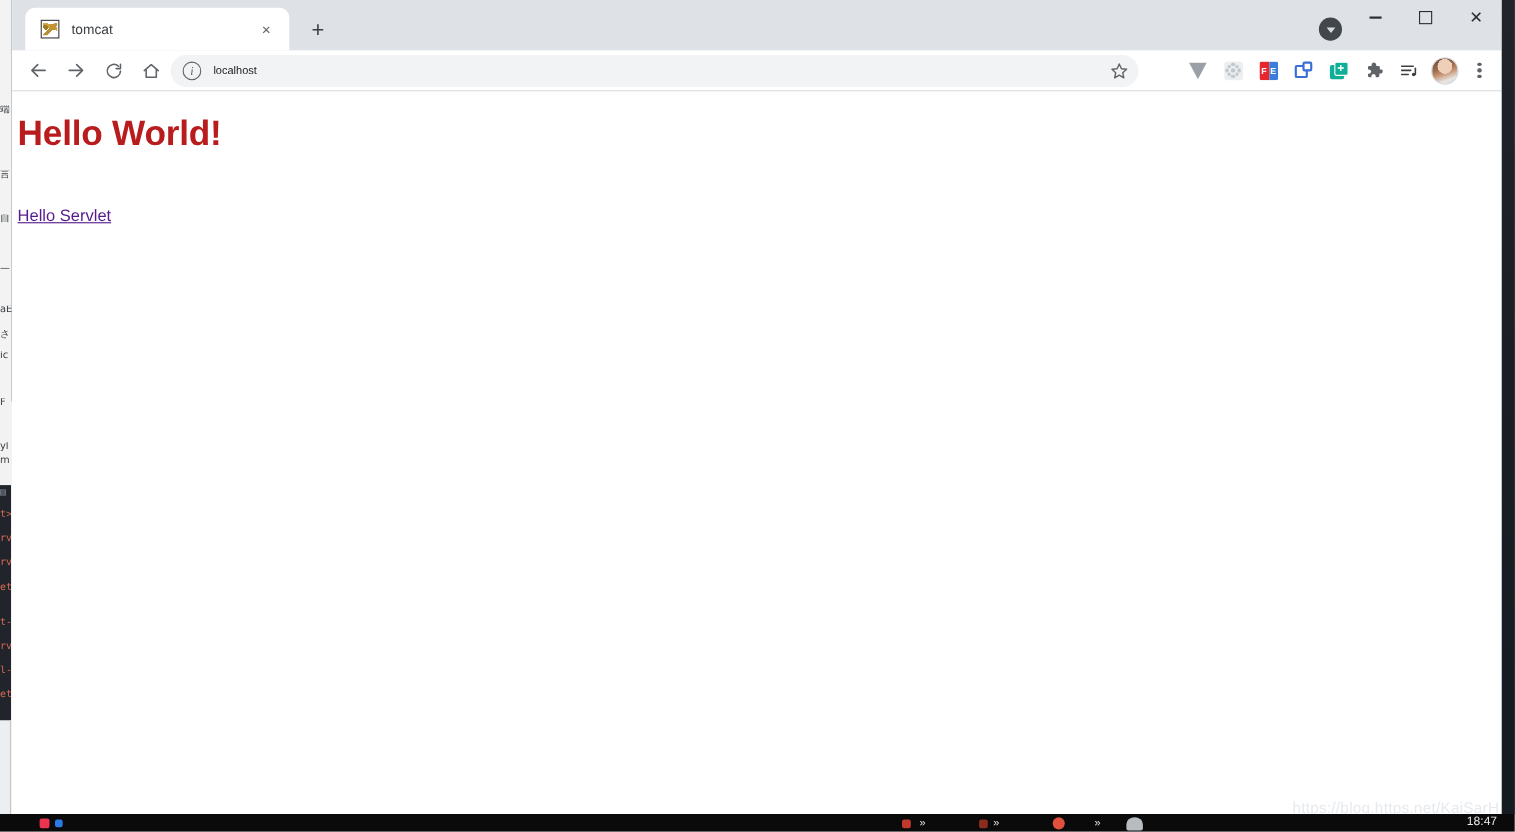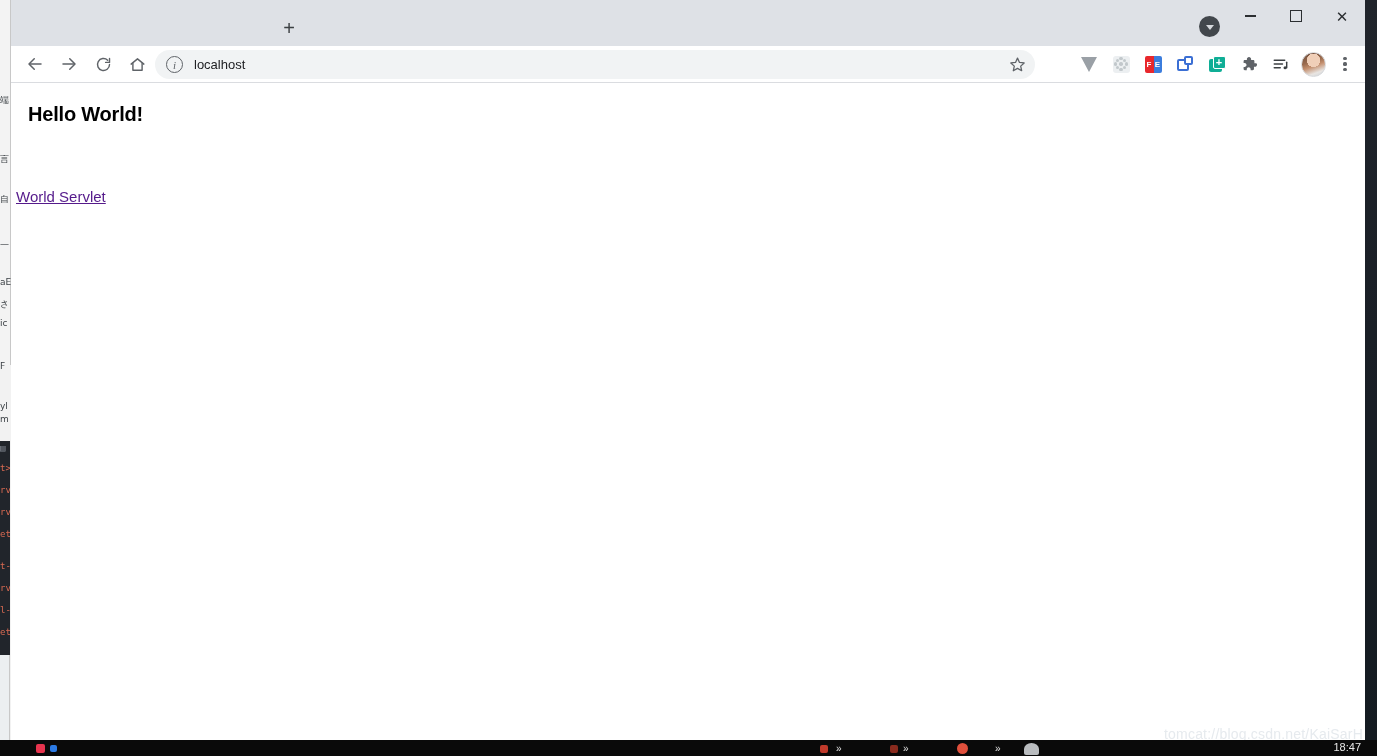--- a/index.html
+++ b/index.html
@@ -178,21 +178,21 @@
   }
   .omni-info {
     width: 17px; height: 17px; flex: 0 0 17px;
     border: 1.3px solid #5f6368; border-radius: 50%;
     color: #5f6368; font-size: 11px; font-style: italic;
     display: flex; align-items: center; justify-content: center;
     font-family: "Liberation Serif", serif;
   }
   .omni-url {
     margin-left: 11px;
-    font-size: 13px; color: #202124;
+    font-size: 10px; color: #202124;
     white-space: nowrap;
   }
   .omni-star {
     position: absolute; right: 6px; top: 3px;
     width: 23px; height: 23px;
     display: flex; align-items: center; justify-content: center;
     color: #5f6368;
   }
 
   .ext-bar {
@@ -268,24 +268,24 @@
   
   .viewport {
     position: absolute;
     left: 0; top: 84px;
     width: 1354px; height: 656px;
     background: #ffffff;
     overflow: hidden;
   }
   .page-h1 {
     position: absolute;
-    left: 17px; top: 19px;
-    font-size: 20px;
+    left: 5px; top: 19px;
+    font-size: 32px;
     font-weight: bold;
-    color: #000000;
+    color: #b91c1c;
     font-family: "Liberation Sans", sans-serif;
     letter-spacing: -0.2px;
   }
   .page-link {
     position: absolute;
     left: 5px; top: 104px;
     font-size: 15px;
     color: #551a8b;
     text-decoration: underline;
     font-family: "Liberation Sans", sans-serif;
@@ -355,20 +355,27 @@
   </div>
 
   <div class="ide-right">
     <div class="ide-right-grad"></div>
   </div>
 
   <div id="browser">
 
     <div class="tabstrip">
 
+      <div class="tab">
+        <span class="tab-favicon">
+          <span class="cat"></span>
+        </span>
+        <span class="tab-title">tomcat</span>
+        <span class="tab-close">×</span>
+      </div>
 
       <div class="newtab">+</div>
 
       <div class="tabsearch-pill">
         <span class="chev"></span>
       </div>
 
       <div class="caption-btns">
         <div class="cap-btn cap-min"></div>
         <div class="cap-btn cap-max"></div>
@@ -482,26 +489,26 @@
             <i></i>
               <i></i>
               <i></i>
           </span>
         </div>
       </div>
     </div>
 
     <div class="viewport">
       <h1 class="page-h1">Hello World!</h1>
-      <a class="page-link" href="#">World Servlet</a>
+      <a class="page-link" href="#">Hello Servlet</a>
     </div>
 
   </div>
 
-  <div class="watermark">tomcat://blog.csdn.net/KaiSarH</div>
+  <div class="watermark">https://blog.https.net/KaiSarH</div>
 
   <div class="taskbar">
     <span class="tb-item" style="left:36px">
       <span class="tb-dot" style="width:9px;height:9px;background:#e8344e;border-radius:2px"></span>
     </span>
     <span class="tb-item" style="left:50px">
       <span class="tb-dot" style="width:7px;height:7px;background:#2c7be5;border-radius:2px"></span>
     </span>
     <span class="tb-item" style="left:820px">
       <span class="tb-dot" style="width:8px;height:8px;background:#c03a2b;border-radius:2px"></span>

